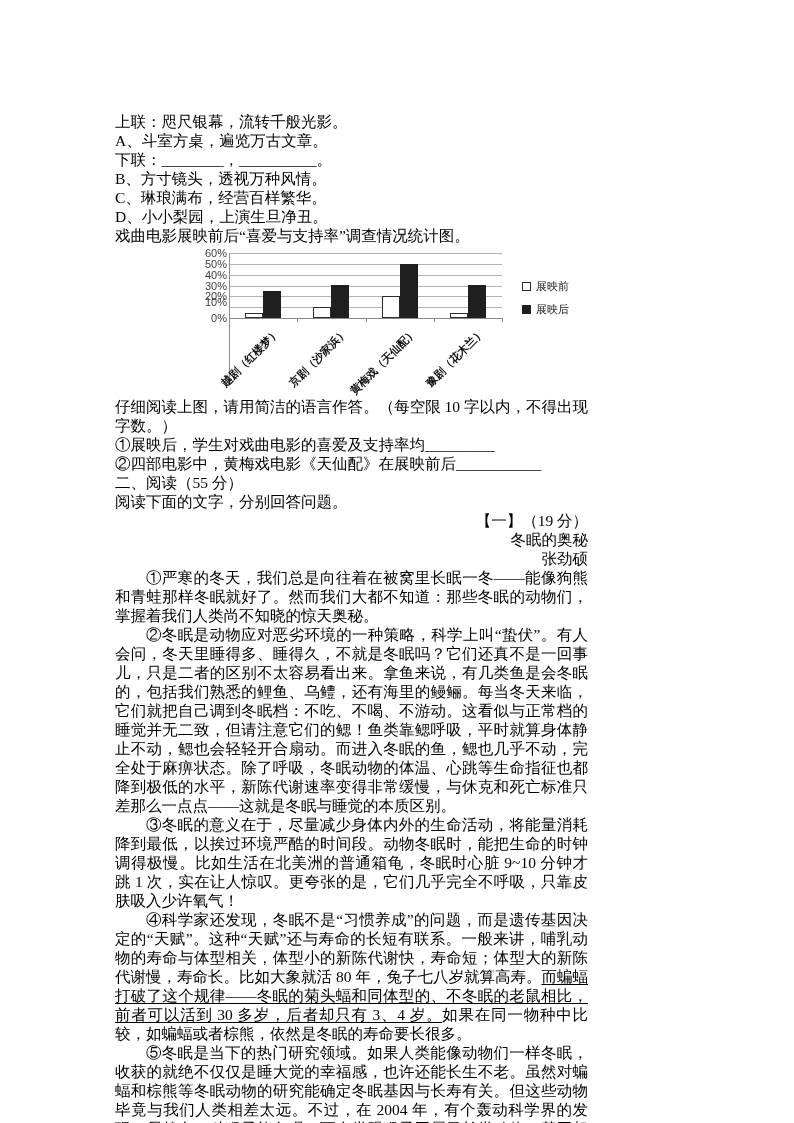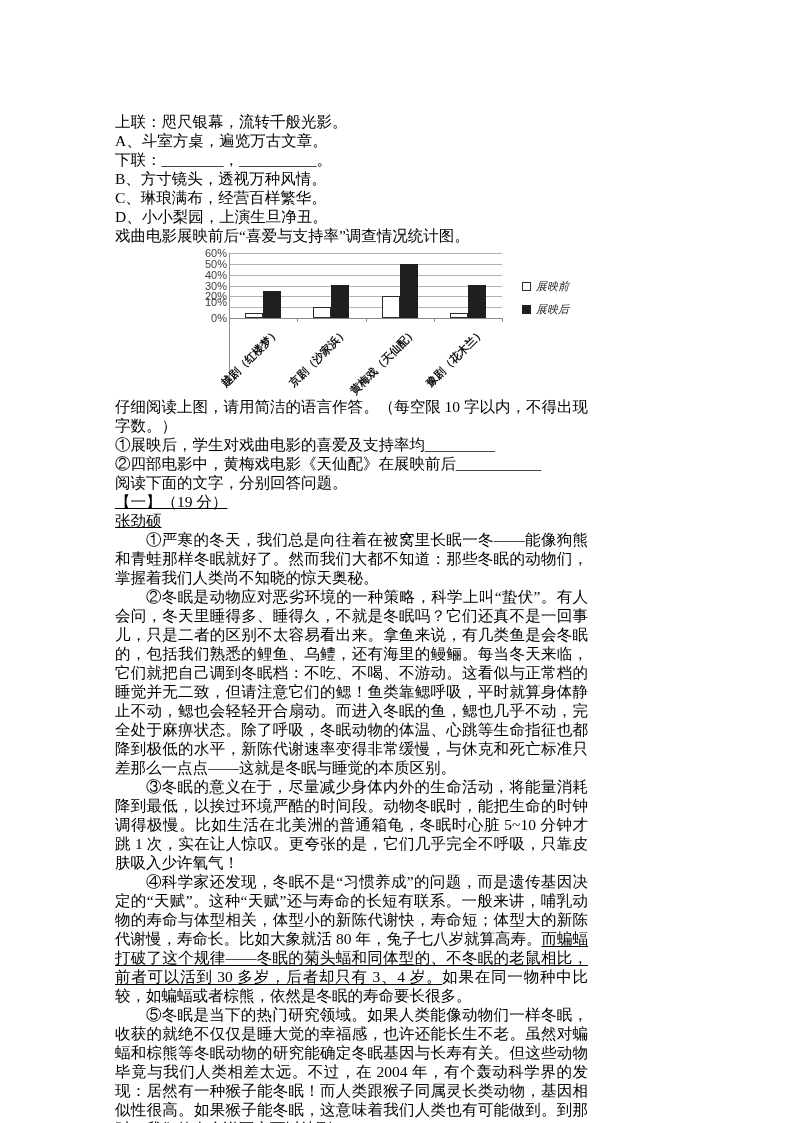--- a/index.html
+++ b/index.html
@@ -5,36 +5,36 @@
   html,body{margin:0;padding:0;background:#ffffff;}
   .page{
     position:relative;width:702px;height:1123px;background:#ffffff;overflow:hidden;
     font-family:"Liberation Serif","DejaVu Serif",serif;
     font-size:15.5px;line-height:19px;color:#000000;
   }
   .content{padding:112px 114px 0 115px;}
   .line{white-space:pre-wrap;min-height:19px;}
   .just{text-align:justify;}
   .para{text-align:justify;text-indent:31px;}
-  .center{text-align:left;text-decoration:underline;}
+  .center{text-align:right;}
   .ul-seg{text-decoration:underline;text-underline-offset:2px;}
 
   
   .chart{position:relative;width:430px;height:150px;margin:2px 0 0 88px;
          font-family:"Liberation Sans","DejaVu Sans",sans-serif;}
   .grid-line{position:absolute;height:1px;background:#b3b3b3;}
   .axis-line{background:#8a8a8a;}
   .y-axis-ext{position:absolute;width:1px;background:#8f8f8f;}
   .ytick{position:absolute;width:24px;text-align:right;font-size:11px;line-height:11px;color:#3d3d3d;}
   .bar{position:absolute;box-sizing:border-box;}
   .xlabel{position:absolute;font-size:11px;line-height:12px;font-weight:bold;color:#141414;
           white-space:nowrap;transform-origin:100% 0;transform:translateX(-100%) rotate(-45deg);}
   .xtick{position:absolute;width:1px;height:4px;background:#8a8a8a;}
   .legend{position:absolute;font-size:11px;line-height:11px;color:#1a1a1a;}
-  .legend-item{display:flex;align-items:center;margin-bottom:12px;font-style:italic;}
+  .legend-item{display:flex;align-items:center;margin-bottom:12px;}
   .legend-swatch{width:9px;height:9px;margin-right:5px;box-sizing:border-box;flex:0 0 auto;}
 </style>
 </head>
 <body>
 
 <div class="page">
   <div class="content">
 
     <div class="line">上联：咫尺银幕，流转千般光影。</div>
     <div class="line">A、斗室方桌，遍览万古文章。</div>
@@ -84,25 +84,27 @@
           <div class="legend-item">
             <span class="legend-swatch" style="background: rgb(31, 31, 31); border: 1px solid rgb(31, 31, 31);"></span>
             <span>展映后</span>
           </div>
         </div>
       </div>
 
     <div class="line just">仔细阅读上图，请用简洁的语言作答。（每空限 10 字以内，不得出现字数。）</div>
     <div class="line">①展映后，学生对戏曲电影的喜爱及支持率均_________</div>
     <div class="line">②四部电影中，黄梅戏电影《天仙配》在展映前后___________</div>
+    <div class="line">二、阅读（55 分）</div>
     <div class="line">阅读下面的文字，分别回答问题。</div>
 
     <div class="line center">【一】（19 分）</div>
+    <div class="line center">冬眠的奥秘</div>
     <div class="line center">张劲硕</div>
 
     <div class="para">①严寒的冬天，我们总是向往着在被窝里长眠一冬——能像狗熊和青蛙那样冬眠就好了。然而我们大都不知道：那些冬眠的动物们，掌握着我们人类尚不知晓的惊天奥秘。</div>
     <div class="para">②冬眠是动物应对恶劣环境的一种策略，科学上叫“蛰伏”。有人会问，冬天里睡得多、睡得久，不就是冬眠吗？它们还真不是一回事儿，只是二者的区别不太容易看出来。拿鱼来说，有几类鱼是会冬眠的，包括我们熟悉的鲤鱼、乌鳢，还有海里的鳗鲡。每当冬天来临，它们就把自己调到冬眠档：不吃、不喝、不游动。这看似与正常档的睡觉并无二致，但请注意它们的鳃！鱼类靠鳃呼吸，平时就算身体静止不动，鳃也会轻轻开合扇动。而进入冬眠的鱼，鳃也几乎不动，完全处于麻痹状态。除了呼吸，冬眠动物的体温、心跳等生命指征也都降到极低的水平，新陈代谢速率变得非常缓慢，与休克和死亡标准只差那么一点点——这就是冬眠与睡觉的本质区别。</div>
-    <div class="para">③冬眠的意义在于，尽量减少身体内外的生命活动，将能量消耗降到最低，以挨过环境严酷的时间段。动物冬眠时，能把生命的时钟调得极慢。比如生活在北美洲的普通箱龟，冬眠时心脏 5~10 分钟才跳 1 次，实在让人惊叹。更夸张的是，它们几乎完全不呼吸，只靠皮肤吸入少许氧气！</div>
+    <div class="para">③冬眠的意义在于，尽量减少身体内外的生命活动，将能量消耗降到最低，以挨过环境严酷的时间段。动物冬眠时，能把生命的时钟调得极慢。比如生活在北美洲的普通箱龟，冬眠时心脏 9~10 分钟才跳 1 次，实在让人惊叹。更夸张的是，它们几乎完全不呼吸，只靠皮肤吸入少许氧气！</div>
     <div class="para"><span>④科学家还发现，冬眠不是“习惯养成”的问题，而是遗传基因决定的“天赋”。这种“天赋”还与寿命的长短有联系。一般来讲，哺乳动物的寿命与体型相关，体型小的新陈代谢快，寿命短；体型大的新陈代谢慢，寿命长。比如大象就活 80 年，兔子七八岁就算高寿。</span><span class="ul-seg">而蝙蝠打破了这个规律——冬眠的菊头蝠和同体型的、不冬眠的老鼠相比，前者可以活到 30 多岁，后者却只有 3、4 岁。</span><span>如果在同一物种中比较，如蝙蝠或者棕熊，依然是冬眠的寿命要长很多。</span></div>
     <div class="para">⑤冬眠是当下的热门研究领域。如果人类能像动物们一样冬眠，收获的就绝不仅仅是睡大觉的幸福感，也许还能长生不老。虽然对蝙蝠和棕熊等冬眠动物的研究能确定冬眠基因与长寿有关。但这些动物毕竟与我们人类相差太远。不过，在 2004 年，有个轰动科学界的发现：居然有一种猴子能冬眠！而人类跟猴子同属灵长类动物，基因相似性很高。如果猴子能冬眠，这意味着我们人类也有可能做到。到那时，我们的寿命说不定可以达到 800</div>
 
   </div>
 </div>
 
 </body></html>

